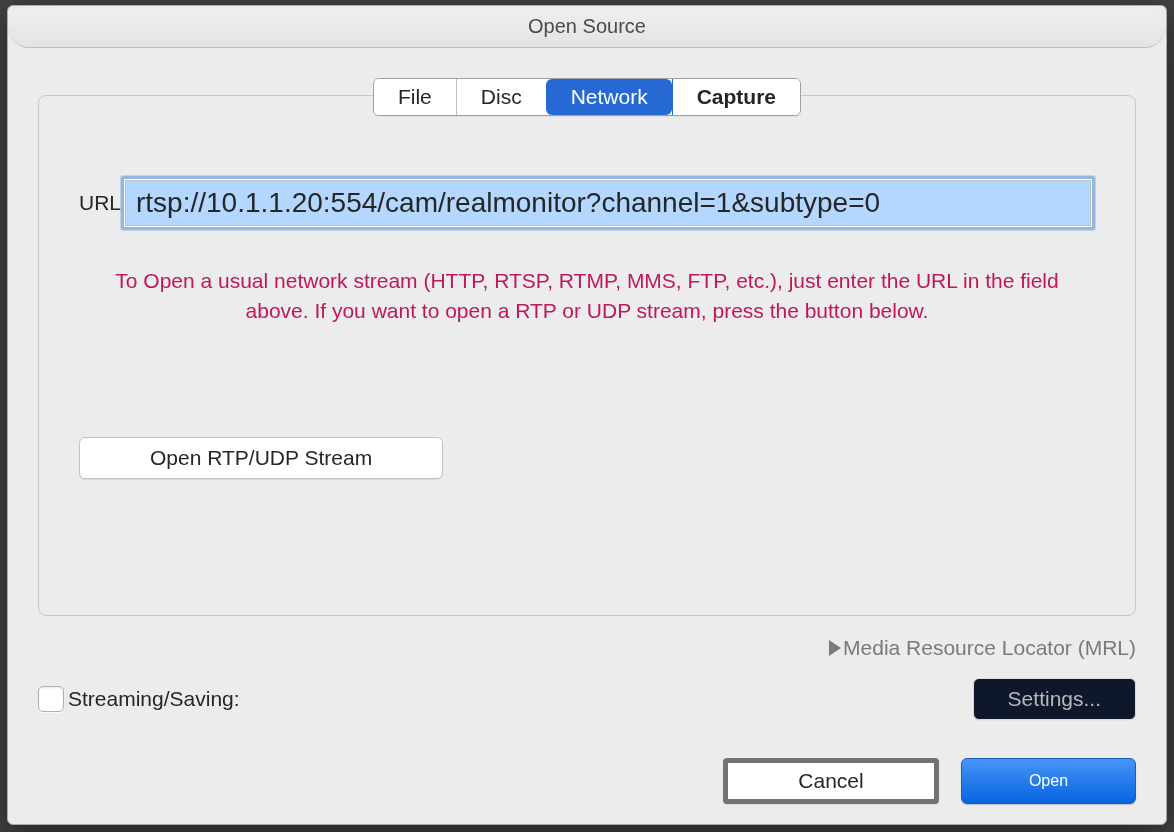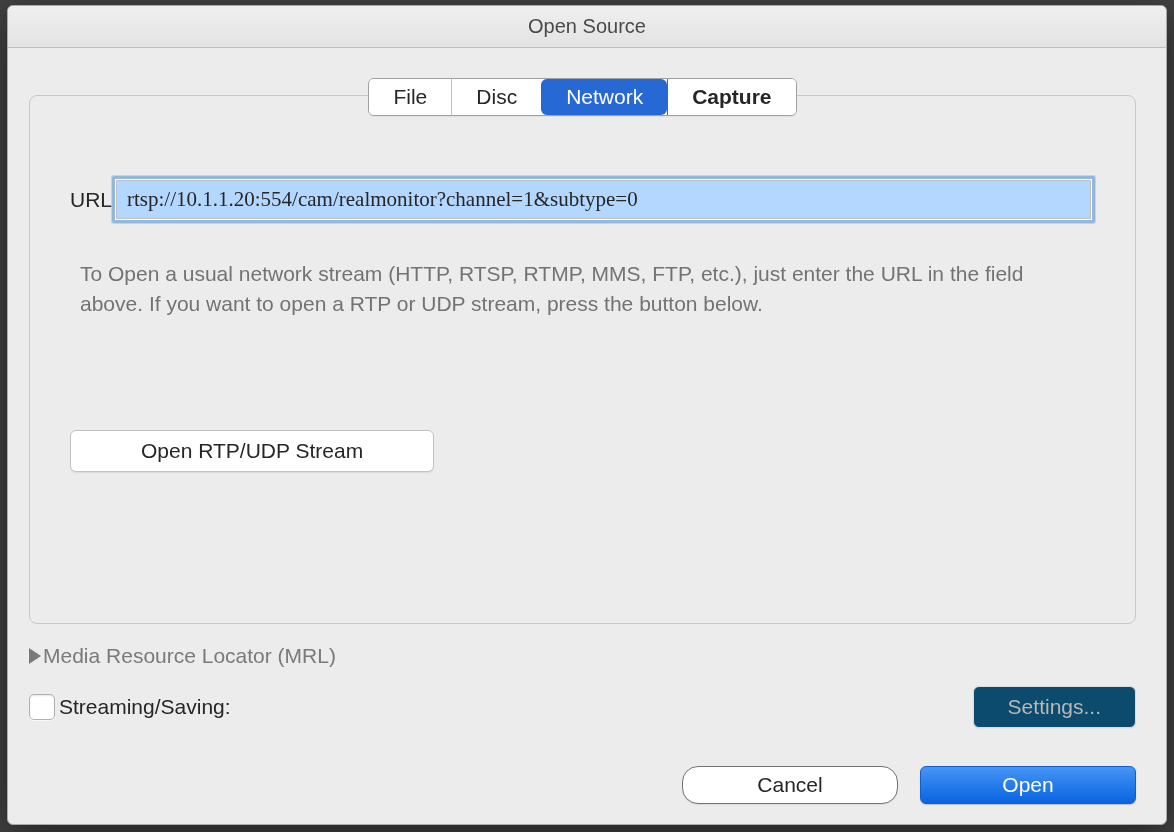--- a/index.html
+++ b/index.html
@@ -32,31 +32,32 @@
       border: 1px solid #aaa;
     }
     
     .titlebar {
       height: 42px;
       display: flex;
       align-items: center;
       justify-content: center;
       border-bottom: 1px solid #bfbfbf;
       background: linear-gradient(to bottom, #efefef, #e3e3e3);
+      border-radius: 21px;
     }
     
     .titlebar-title {
       font-size: 20px;
       color: #4a4a4a;
       font-weight: 400;
     }
     
     .content {
       flex: 1;
-      padding: 30px 30px 20px 21px;
+      padding: 30px 30px 20px 30px;
       display: flex;
       flex-direction: column;
     }
     
     .tabs-container {
       display: flex;
       justify-content: center;
       position: relative;
       z-index: 2;
     }
@@ -125,35 +126,36 @@
       border-radius: 2px;
       padding: 1px;
       background: white;
       box-shadow: 0 0 0 1px rgba(100,150,220,0.3);
     }
     
     .url-input {
       width: 100%;
       border: 1px solid #c0c0c0;
       padding: 6px 10px;
-      font-size: 21px;
-      font-family: Liberation Serif, serif;
+      font-size: 28px;
+      font-family: Liberation Sans, sans-serif;
       background: #b3d7ff;
       color: #262626;
       outline: none;
     }
     
     .url-input::selection {
       background: #b3d7ff;
     }
     
     .helper-text {
       margin-top: 36px;
-      font-size: 21px;
-      color: #737373;
+      text-align: center;
+      font-size: 21px;
+      color: #be185d;
       line-height: 1.45;
       padding: 0 10px;
     }
     
     .rtp-button-row {
       display: flex;
       justify-content: flex-start;
       margin-top: 110px;
     }
     
@@ -173,20 +175,21 @@
       display: flex;
       flex-direction: column;
       gap: 18px;
     }
     
     .mrl-row {
       display: flex;
       align-items: center;
       gap: 2px;
       cursor: pointer;
+      justify-content: flex-end;
     }
     
     .disclosure-triangle {
       width: 0;
       height: 0;
       border-top: 8px solid transparent;
       border-bottom: 8px solid transparent;
       border-left: 12px solid #7a7a7a;
     }
     
@@ -216,56 +219,56 @@
       cursor: pointer;
       box-shadow: inset 0 1px 2px rgba(0,0,0,0.1), 0 1px 0 rgba(255,255,255,0.7);
     }
     
     .streaming-label {
       font-size: 21px;
       color: #262626;
     }
     
     .settings-button {
-      background: #0c4a6e;
+      background: #0f172a;
       border: 1px solid #dcdcdc;
       border-radius: 6px;
       padding: 8px 34px;
       font-size: 21px;
       color: #b8b8b8;
       cursor: default;
       box-shadow: 0 1px 1px rgba(0,0,0,0.04);
     }
     
     .bottom-buttons {
       display: flex;
       justify-content: flex-end;
       gap: 22px;
       margin-top: 20px;
     }
     
     .cancel-button {
       background: white;
-      border: 1px solid #737373;
-      border-radius: 16px;
+      border: 5px solid #737373;
+      border-radius: 4px;
       padding: 6px 0;
       width: 216px;
       font-size: 21px;
       color: #262626;
       cursor: pointer;
       box-shadow: 0 1px 1px rgba(0,0,0,0.08);
     }
     
     .open-button {
       background: linear-gradient(to bottom, #4795f7, #0864e0);
       border: 1px solid #155dc7;
       border-radius: 6px;
       padding: 6px 0;
-      width: 216px;
-      font-size: 21px;
+      width: 175px;
+      font-size: 16px;
       color: white;
       cursor: pointer;
       box-shadow: 0 1px 1px rgba(0,0,0,0.2);
     }
   </style>
 </head>
 <body>
 
 <div class="window">
   <div class="titlebar">

